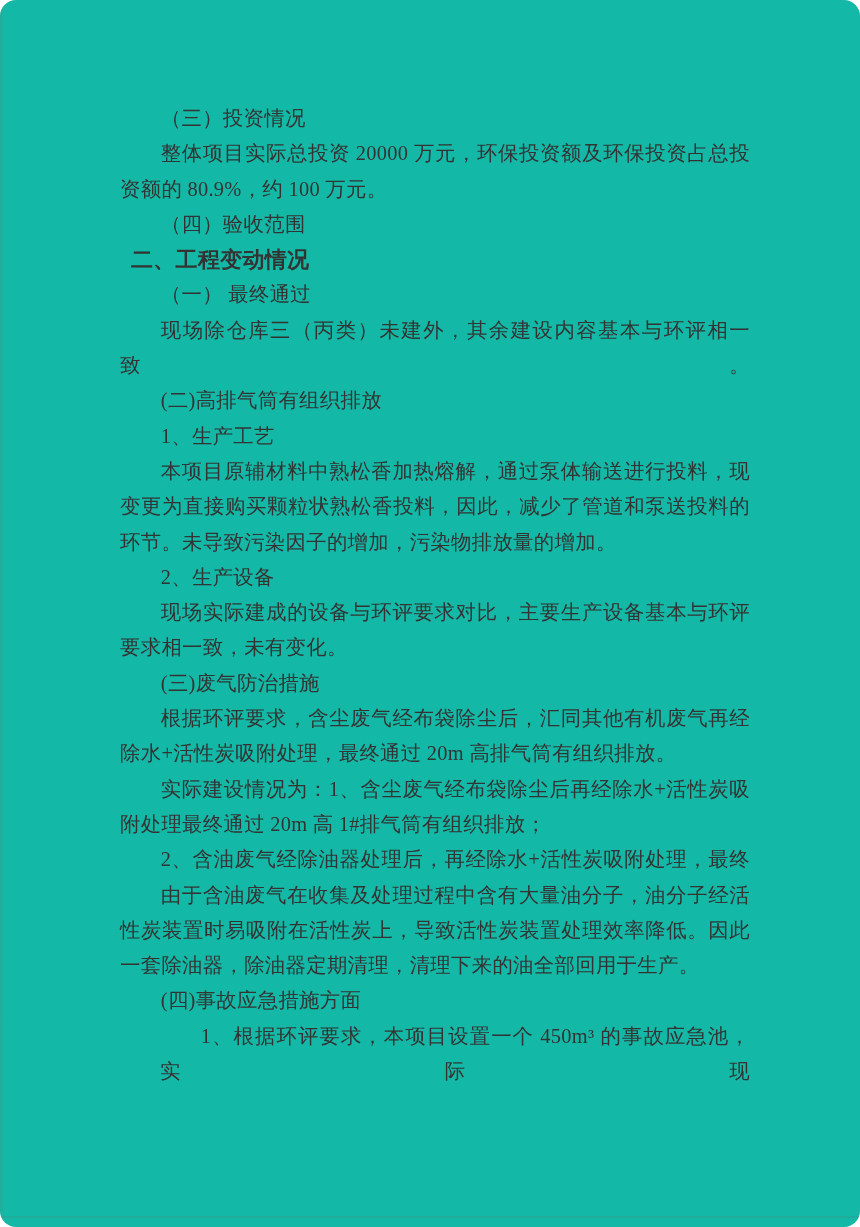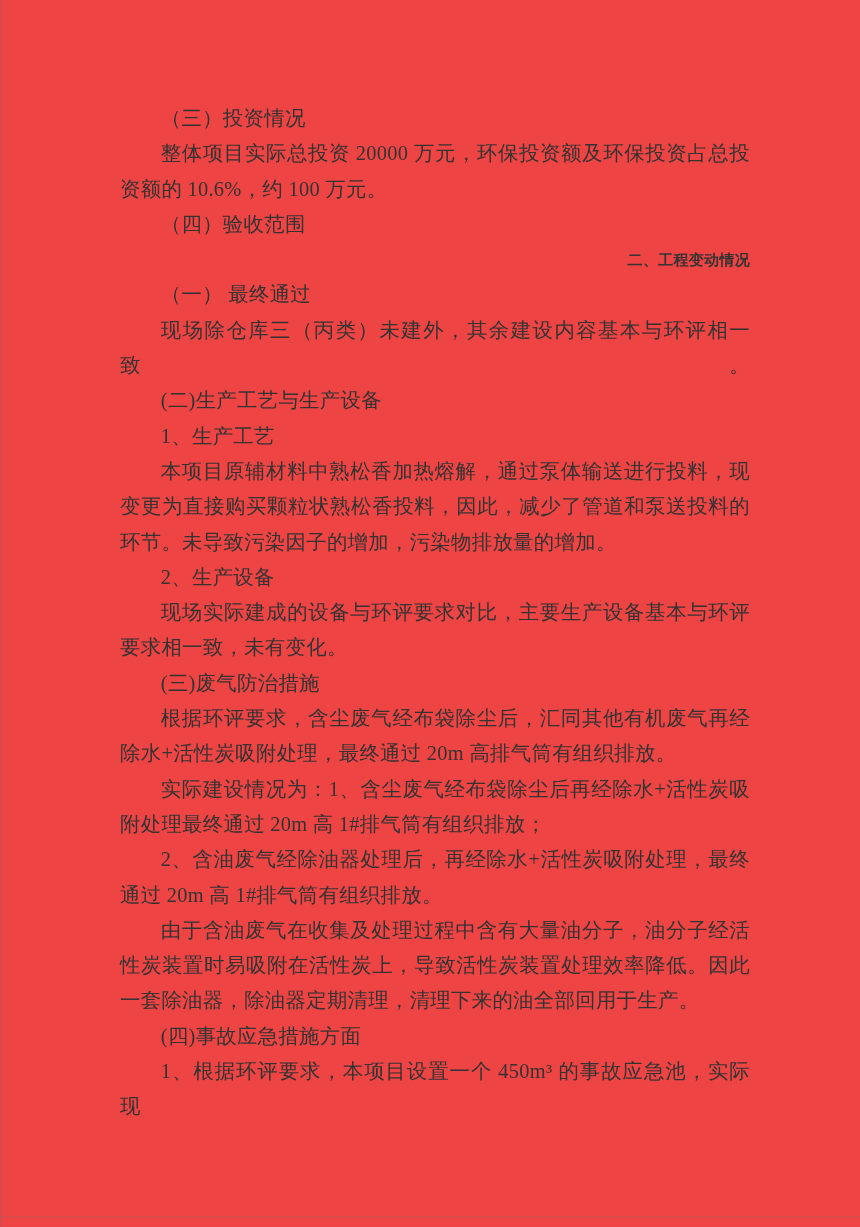--- a/index.html
+++ b/index.html
@@ -45,52 +45,50 @@
   .line {
     min-height: 35.3px;
   }
   .line.justify {
     text-align: justify;
     text-align-last: justify;
   }
   .line.bold {
     font-family: "Liberation Sans", "DejaVu Sans", sans-serif;
     font-weight: 700;
-    font-size: 15px;
-    text-align: right;
+    font-size: 22px;
   }
 </style>
 </head>
 <body>
 
-<div class="page" style="background: #ef4444; color: rgb(51, 51, 51);">
+<div class="page" style="background: #14b8a6; color: rgb(51, 51, 51); border-radius: 16px;">
   <div class="edge-left"></div>
   <div class="edge-bottom"></div>
   <div class="text-block">
       <div class="line" style="text-indent: 2em;">（三）投资情况</div>
       <div class="line justify" style="text-indent: 2em;">整体项目实际总投资 20000 万元，环保投资额及环保投资占总投</div>
-      <div class="line" style="text-indent: 0em;">资额的 10.6%，约 100 万元。</div>
+      <div class="line" style="text-indent: 0em;">资额的 80.9%，约 100 万元。</div>
       <div class="line" style="text-indent: 2em;">（四）验收范围</div>
       <div class="line bold" style="text-indent: 0.5em;">二、工程变动情况</div>
       <div class="line" style="text-indent: 2em;">（一） 最终通过</div>
       <div class="line justify" style="text-indent: 2em;">现场除仓库三（丙类）未建外，其余建设内容基本与环评相一致。</div>
-      <div class="line" style="text-indent: 2em;">(二)生产工艺与生产设备</div>
+      <div class="line" style="text-indent: 2em;">(二)高排气筒有组织排放</div>
       <div class="line" style="text-indent: 2em;">1、生产工艺</div>
       <div class="line justify" style="text-indent: 2em;">本项目原辅材料中熟松香加热熔解，通过泵体输送进行投料，现</div>
       <div class="line justify" style="text-indent: 0em;">变更为直接购买颗粒状熟松香投料，因此，减少了管道和泵送投料的</div>
       <div class="line" style="text-indent: 0em;">环节。未导致污染因子的增加，污染物排放量的增加。</div>
       <div class="line" style="text-indent: 2em;">2、生产设备</div>
       <div class="line justify" style="text-indent: 2em;">现场实际建成的设备与环评要求对比，主要生产设备基本与环评</div>
       <div class="line" style="text-indent: 0em;">要求相一致，未有变化。</div>
       <div class="line" style="text-indent: 2em;">(三)废气防治措施</div>
       <div class="line justify" style="text-indent: 2em;">根据环评要求，含尘废气经布袋除尘后，汇同其他有机废气再经</div>
       <div class="line" style="text-indent: 0em;">除水+活性炭吸附处理，最终通过 20m 高排气筒有组织排放。</div>
       <div class="line justify" style="text-indent: 2em;">实际建设情况为：1、含尘废气经布袋除尘后再经除水+活性炭吸</div>
       <div class="line" style="text-indent: 0em;">附处理最终通过 20m 高 1#排气筒有组织排放；</div>
       <div class="line justify" style="text-indent: 2em;">2、含油废气经除油器处理后，再经除水+活性炭吸附处理，最终</div>
-      <div class="line" style="text-indent: 0em;">通过 20m 高 1#排气筒有组织排放。</div>
       <div class="line justify" style="text-indent: 2em;">由于含油废气在收集及处理过程中含有大量油分子，油分子经活</div>
       <div class="line justify" style="text-indent: 0em;">性炭装置时易吸附在活性炭上，导致活性炭装置处理效率降低。因此</div>
       <div class="line" style="text-indent: 0em;">一套除油器，除油器定期清理，清理下来的油全部回用于生产。</div>
       <div class="line" style="text-indent: 2em;">(四)事故应急措施方面</div>
-      <div class="line justify" style="text-indent: 2em;">1、根据环评要求，本项目设置一个 450m³ 的事故应急池，实际现</div>
+      <div class="line justify" style="text-indent: 2em; margin-left: 40px;">1、根据环评要求，本项目设置一个 450m³ 的事故应急池，实际现</div>
     </div>
 </div>
 
 </body></html>

